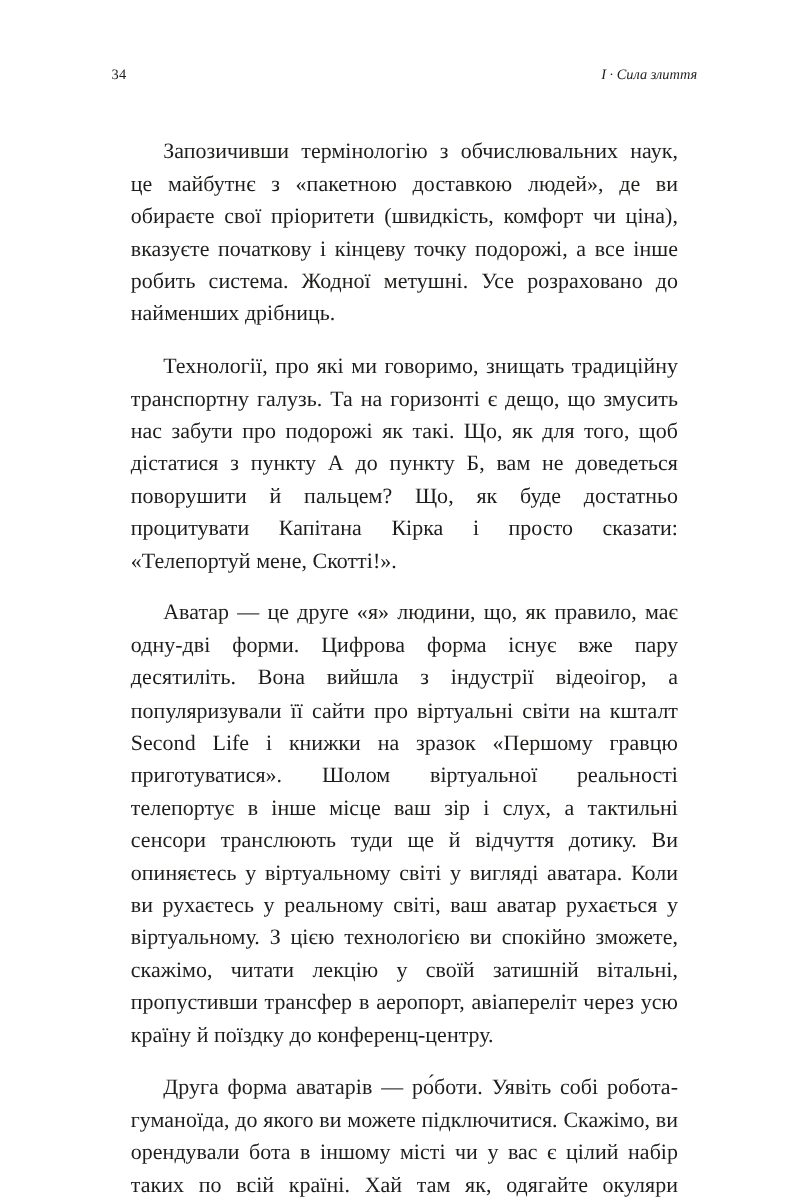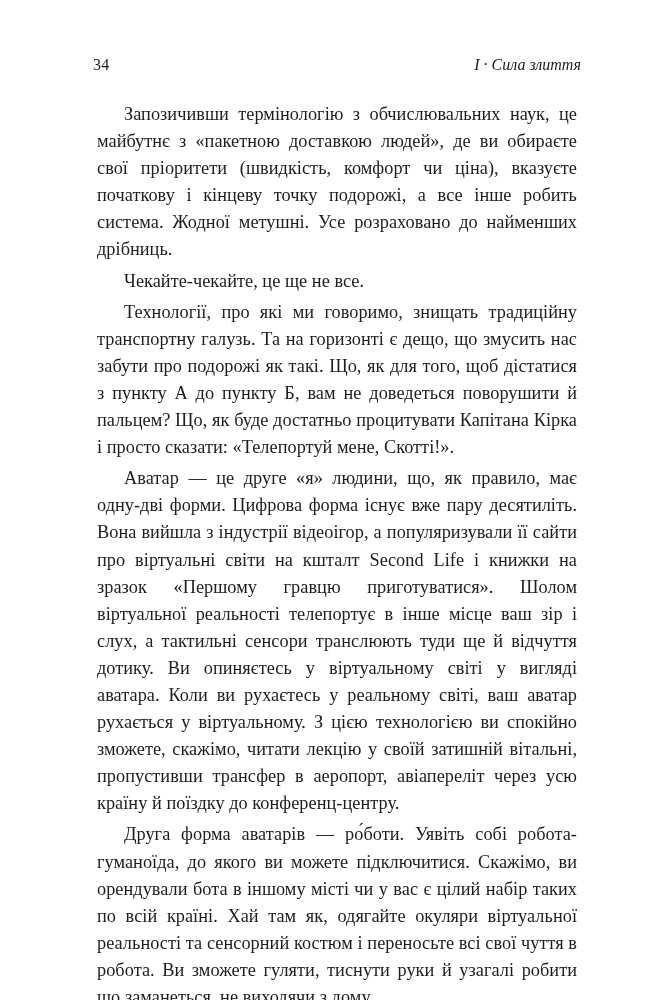--- a/index.html
+++ b/index.html
@@ -14,53 +14,52 @@
     overflow: hidden;
   }
   .page-header {
     position: absolute;
     top: 56px;
     left: 93px;
     width: 488px;
     display: flex;
     justify-content: space-between;
     align-items: baseline;
-    font-size: 16px;
+    font-size: 12px;
     line-height: 1.1;
   }
   .page-number { font-style: normal; letter-spacing: 0.02em; }
   .running-title { font-style: italic; }
   .body-text {
     position: absolute;
     top: 97px;
     left: 93px;
     width: 488px;
     font-size: 18.3px;
     line-height: 27.1px;
     text-align: justify;
     letter-spacing: 0.002em;
   }
   .body-text p {
-    margin: 4px;
+    margin: 16px;
     padding: 0;
     text-indent: 27px;
   }
 </style>
 </head>
 <body>
 
 <div class="page">
 
   <div class="page-header">
     <span class="page-number">34</span>
     <span class="running-title">І · Сила злиття</span>
   </div>
 
   <div class="body-text">
     <p>Запозичивши термінологію з обчислювальних наук, це майбутнє з «пакетною доставкою людей», де ви обираєте свої пріоритети (швидкість, комфорт чи ціна), вказуєте початкову і кінцеву точку подорожі, а все інше робить система. Жодної метушні. Усе розраховано до найменших дрібниць.</p>
-    <p>Чекайте-чекайте, це ще не все.</p>
     <p>Технології, про які ми говоримо, знищать традиційну транспортну галузь. Та на горизонті є дещо, що змусить нас забути про подорожі як такі. Що, як для того, щоб дістатися з пункту А до пункту Б, вам не доведеться поворушити й пальцем? Що, як буде достатньо процитувати Капітана Кірка і просто сказати: «Телепортуй мене, Скотті!».</p>
     <p>Аватар — це друге «я» людини, що, як правило, має одну-дві форми. Цифрова форма існує вже пару десятиліть. Вона вийшла з індустрії відеоігор, а популяризували її сайти про віртуальні світи на кшталт Second Life і книжки на зразок «Першому гравцю приготуватися». Шолом віртуальної реальності телепортує в інше місце ваш зір і слух, а тактильні сенсори транслюють туди ще й відчуття дотику. Ви опиняєтесь у віртуальному світі у вигляді аватара. Коли ви рухаєтесь у реальному світі, ваш аватар рухається у віртуальному. З цією технологією ви спокійно зможете, скажімо, читати лекцію у своїй затишній вітальні, пропустивши трансфер в аеропорт, авіапереліт через усю країну й поїздку до конференц-центру.</p>
     <p>Друга форма аватарів — ро́боти. Уявіть собі робота-гуманоїда, до якого ви можете підключитися. Скажімо, ви орендували бота в іншому місті чи у вас є цілий набір таких по всій країні. Хай там як, одягайте окуляри віртуальної реальності та сенсорний костюм і переносьте всі свої чуття в робота. Ви зможете гуляти, тиснути руки й узагалі робити що заманеться, не виходячи з дому.</p>
 
   </div>
 
 </div>
 
 </body></html>

